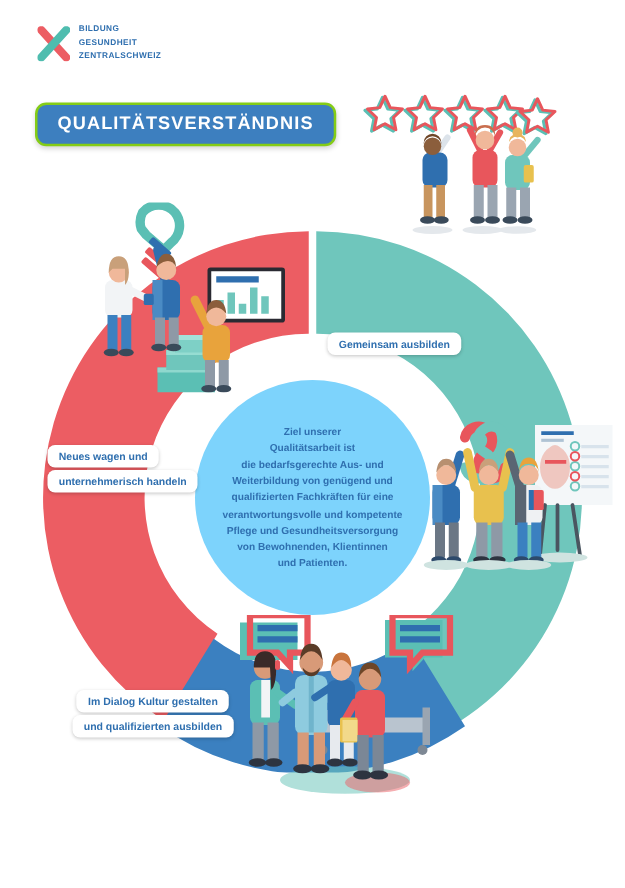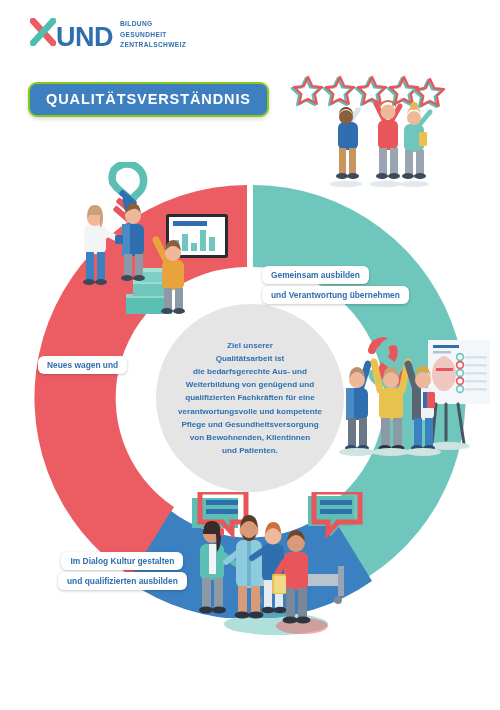--- a/index.html
+++ b/index.html
@@ -39,21 +39,21 @@
 
   
   .stars-scene { position:absolute; left:288px; top:72px; width:196px; height:116px; }
 
   
   .donut-wrap { position:absolute; left:30px; top:178px; width:440px; height:440px; }
   .donut-svg { position:absolute; inset:0; }
   .center-hole {
     position:absolute; left:50%; top:50%;
     width:188px; height:188px; margin-left:-94px; margin-top:-94px;
-    background:#e5e5e5; border-radius:50%;
+    background:#7dd3fc; border-radius:50%;
     display:flex; align-items:center; justify-content:center;
   }
   .center-text {
     color:#2F6FAF; font-size:8.1px; font-weight:bold;
     line-height:1.62; text-align:center; padding:0 10px;
     white-space:pre-line;
   }
 
   
   .scene { position:absolute; }
@@ -81,21 +81,20 @@
 <body>
 
 <div class="poster">
 
   <div class="logo">
     <div class="logo-mark">
       <svg class="logo-x" viewBox="0 0 26 28">
         <path d="M3 3 L23 25" stroke="#EC5D63" stroke-width="6.5" stroke-linecap="round" fill="none"></path>
         <path d="M23 3 L3 25" stroke="#4FBDAF" stroke-width="6.5" stroke-linecap="round" fill="none"></path>
       </svg>
-      <span class="logo-und">UND</span>
     </div>
     <div class="logo-tag">
       <span>BILDUNG</span>
       <span>GESUNDHEIT</span>
       <span>ZENTRALSCHWEIZ</span>
     </div>
   </div>
 
   <div class="title-badge">QUALITÄTSVERSTÄNDNIS</div>
 
@@ -397,25 +396,25 @@
       <path d="M97 50 q1 -12 9 -12 q8 0 9 12 q-4 -7 -9 -7 q-5 0 -9 7 Z" fill="#6E4628"></path>
       <rect x="96" y="96" width="9" height="30" fill="#7B8796"></rect>
       <rect x="108" y="96" width="9" height="30" fill="#7B8796"></rect>
       <ellipse cx="100" cy="128" rx="7.5" ry="3.6" fill="#2D3440"></ellipse>
       <ellipse cx="113" cy="128" rx="7.5" ry="3.6" fill="#2D3440"></ellipse>
     </g>
   </svg>
 
   <div class="callout cal-tr">
     <div class="line">Gemeinsam ausbilden</div>
-    <div class="line">und Verantwortung übernehmen</div>
   </div>
 
   <div class="callout cal-l">
     <div class="line">Neues wagen und</div>
+    <div class="line">unternehmerisch handeln</div>
   </div>
 
   <div class="callout cal-bl">
     <div class="line">Im Dialog Kultur gestalten</div>
     <div class="line">und qualifizierten ausbilden</div>
   </div>
 
 </div>
 
 </body></html>

